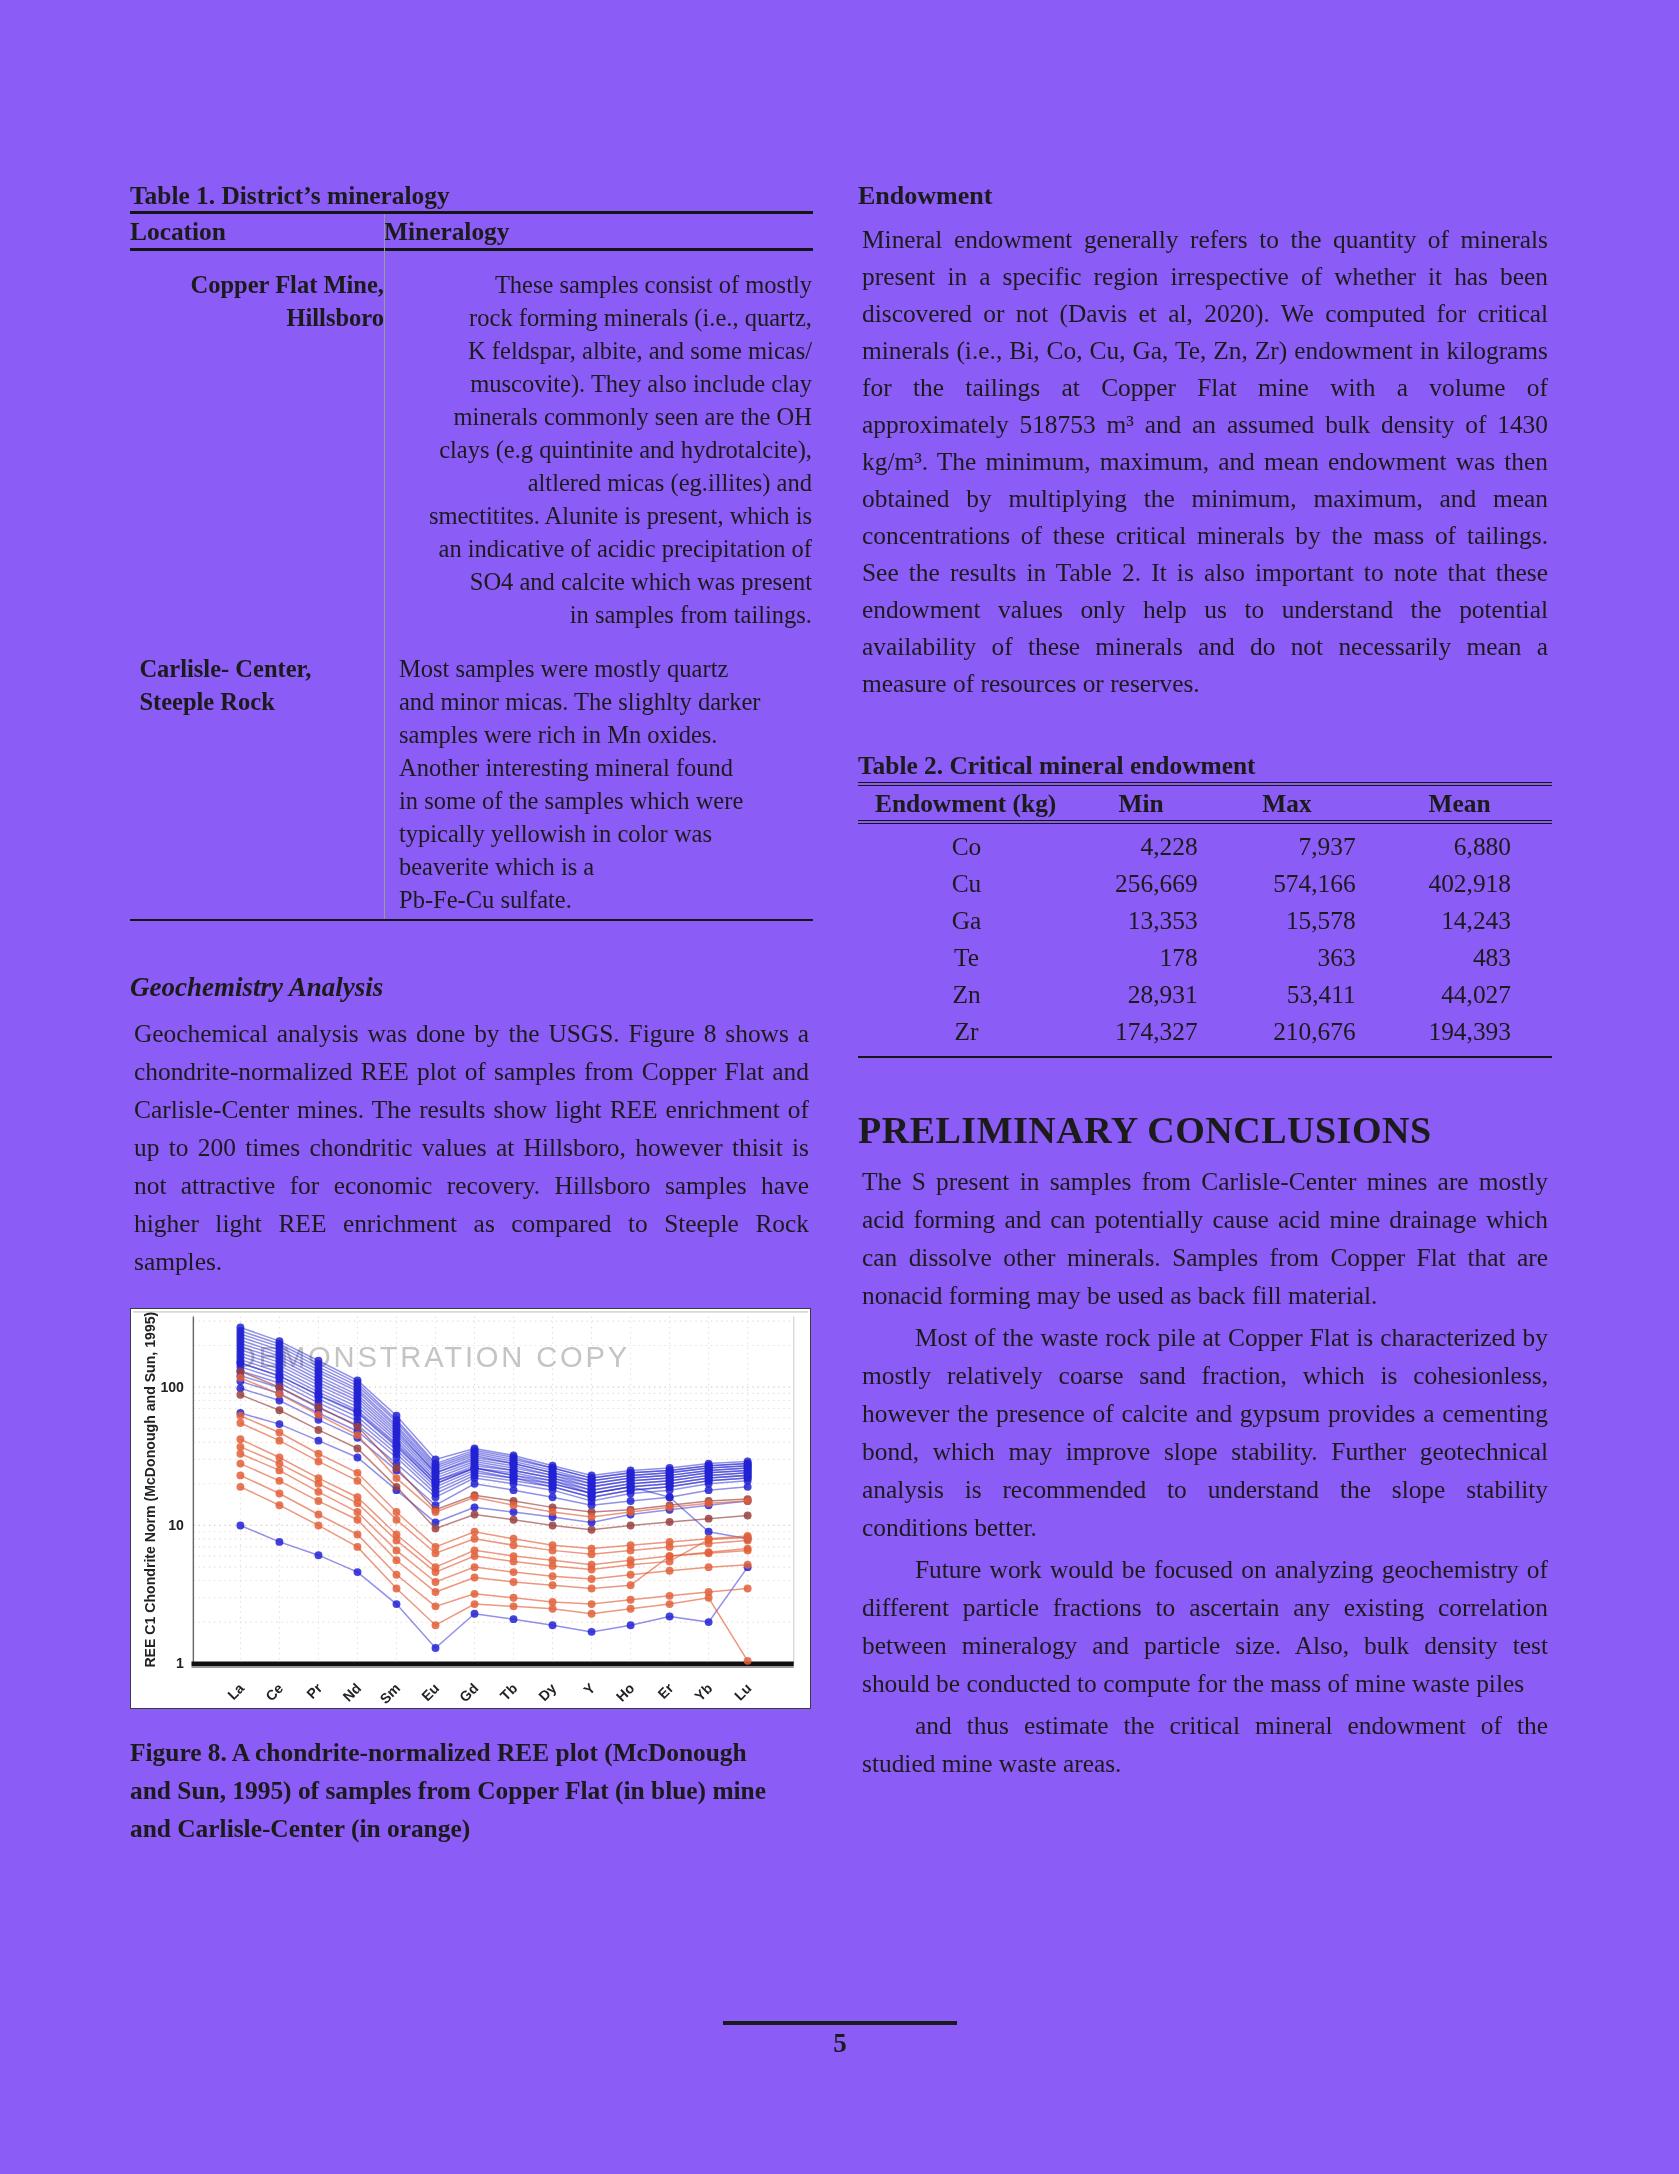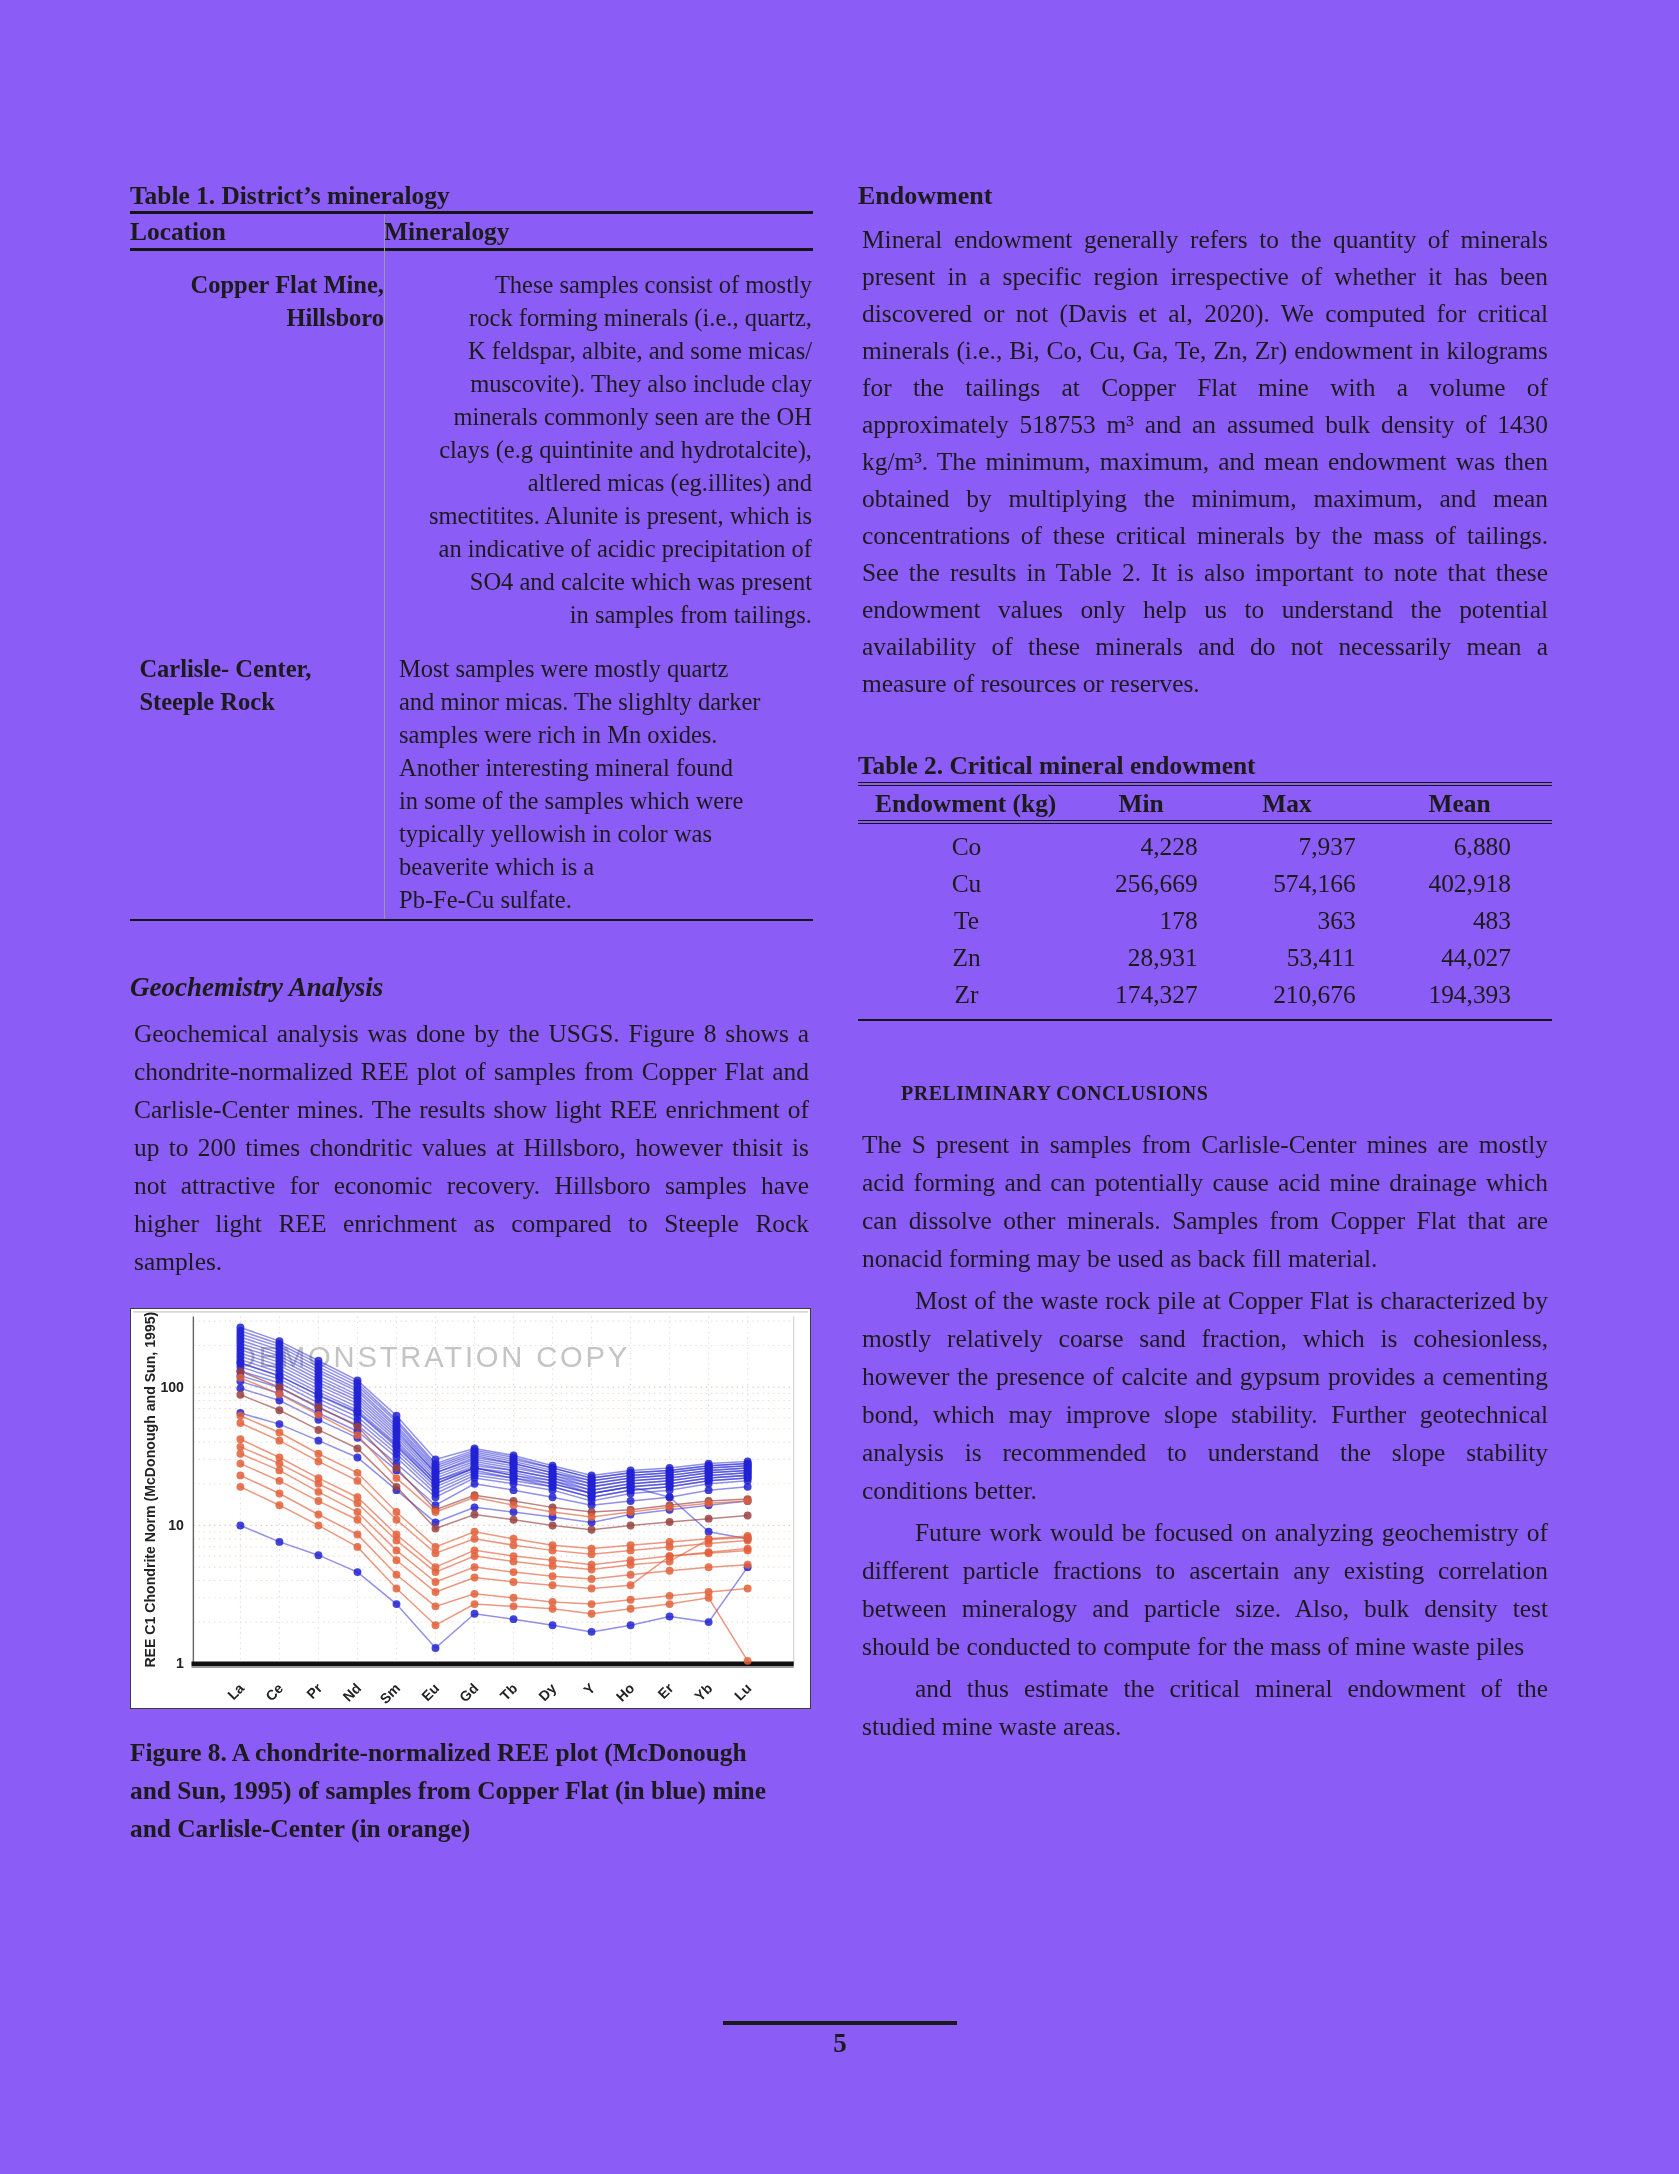--- a/index.html
+++ b/index.html
@@ -41,21 +41,21 @@
   .t2-head div{text-align:center;}
   .t2-head .h0{text-align:left;padding-left:17px;}
   .t2-row{display:grid;grid-template-columns:217px 132px 160px 185px;
           font-size:25.4px;line-height:37px;}
   .t2-row .c0{text-align:center;}
   .t2-row .c1{text-align:right;padding-right:9.4px;}
   .t2-row .c2{text-align:right;padding-right:11.3px;}
   .t2-row .c3{text-align:right;padding-right:41px;}
   .t2-body{padding:3.8px 0 5.6px 0;}
 
-  .concl-head{font-weight:bold;font-size:20px;line-height:38px;margin-top:53px;letter-spacing:0.5px;margin-left:43px;}
+  .concl-head{font-weight:bold;font-size:38px;line-height:38px;margin-top:53px;letter-spacing:0.5px;}
   .c-para{margin-top:13px;line-height:38px;}
   .c-para2{margin-top:0;line-height:38px;}
   .indent{text-indent:53px;}
 
   .footer-rule{position:absolute;left:723px;top:2021px;width:234px;height:3.8px;background:#1b1b1b;}
   .page-number{position:absolute;left:723px;top:2028px;width:234px;text-align:center;
                font-size:27px;font-weight:bold;}
 </style>
 </head>
 <body>
@@ -655,20 +655,26 @@
             <div class="c2">7,937</div>
             <div class="c3">6,880</div>
           </div>
           <div class="t2-row">
             <div class="c0">Cu</div>
             <div class="c1">256,669</div>
             <div class="c2">574,166</div>
             <div class="c3">402,918</div>
           </div>
           <div class="t2-row">
+            <div class="c0">Ga</div>
+            <div class="c1">13,353</div>
+            <div class="c2">15,578</div>
+            <div class="c3">14,243</div>
+          </div>
+          <div class="t2-row">
             <div class="c0">Te</div>
             <div class="c1">178</div>
             <div class="c2">363</div>
             <div class="c3">483</div>
           </div>
           <div class="t2-row">
             <div class="c0">Zn</div>
             <div class="c1">28,931</div>
             <div class="c2">53,411</div>
             <div class="c3">44,027</div>

